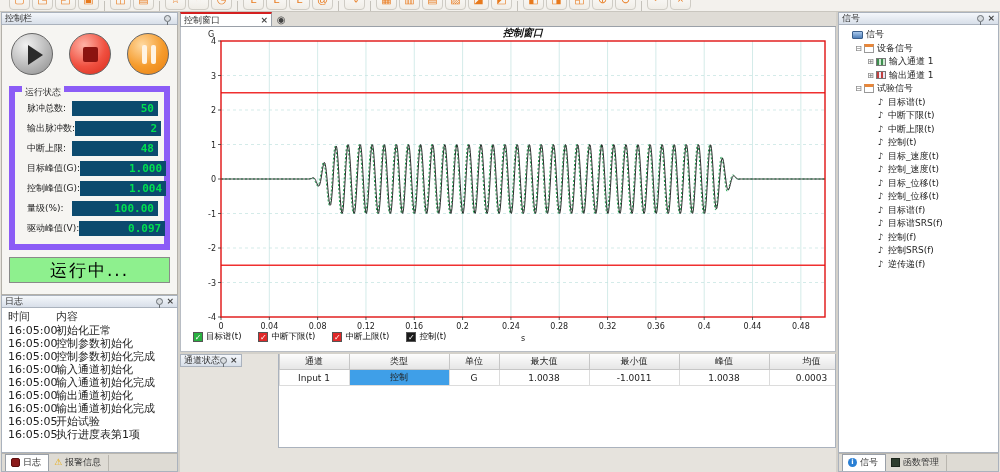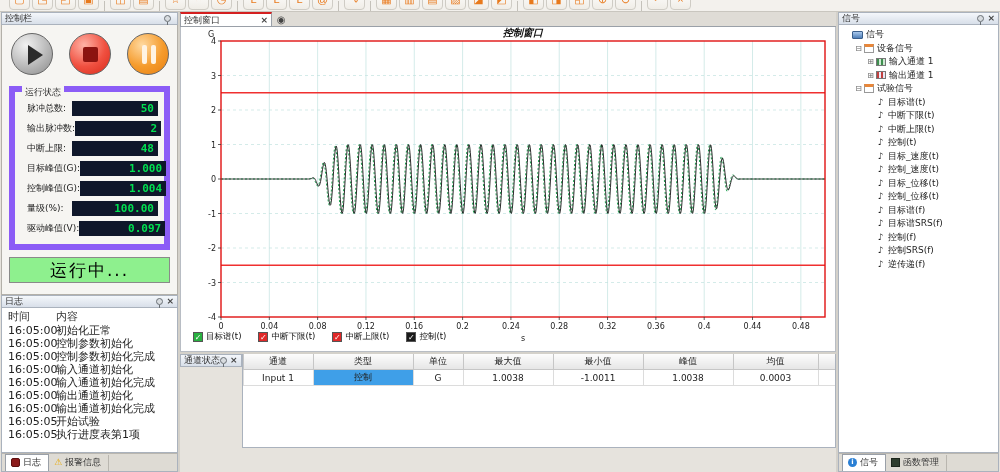--- a/index.html
+++ b/index.html
@@ -32,21 +32,21 @@
   .glyph-play{position:absolute;left:16px;top:11px;width:0;height:0;border-left:15px solid #2b2b2b;
     border-top:10px solid transparent;border-bottom:10px solid transparent;}
   .glyph-stop{position:absolute;left:13px;top:13px;width:15px;height:15px;background:#8c1410;border-radius:2px;}
   .glyph-pause-a,.glyph-pause-b{position:absolute;top:11px;width:5px;height:19px;background:#fff3e2;border-radius:2px;}
   .glyph-pause-a{left:14px;} .glyph-pause-b{left:23px;}
 
   #status-group{margin:8px 7px 0 7px;border:6px solid #8b5cf6;position:relative;padding:9px 5px 3px 5px;}
   #status-group-title{position:absolute;top:-6px;left:7px;background:#f6f5f2;padding:0 3px;font-size:9px;color:#333;}
   .field-row{display:flex;align-items:center;justify-content:space-between;margin:0 1px 5px 7px;height:15px;}
   .field-label{font-size:9px;color:#222;white-space:nowrap;}
-  .led{width:86px;height:15px;background:#0f172a;color:#00e050;font-family:"DejaVu Sans Mono",monospace;
+  .led{width:86px;height:15px;background:#0c4a6e;color:#00e050;font-family:"DejaVu Sans Mono",monospace;
     font-size:11px;font-weight:bold;text-align:right;line-height:15px;padding-right:4px;flex:none;}
   #run-banner{margin:7px 7px 0 7px;height:26px;background:#8ef08e;border:1px solid #8a8a8a;
     display:flex;align-items:center;justify-content:center;font-size:17px;color:#000;letter-spacing:2px;}
 
   
   #log-panel{position:absolute;left:1px;top:295px;width:177px;height:177px;display:flex;flex-direction:column;}
   #log-body{flex:1;background:#fff;border:1px solid #aab2bd;border-top:none;overflow:hidden;padding:2px 0 0 6px;}
   .log-head-row,.log-row{display:flex;font-size:11px;line-height:13px;color:#222;}
   .log-head-row{color:#333;margin-bottom:1px;}
   .log-col-time{width:48px;flex:none;}
@@ -69,21 +69,21 @@
   #chart-tab .tab-label{flex:1;white-space:nowrap;overflow:hidden;}
   #snapshot-btn{width:18px;border:none;background:transparent;color:#444;font-size:10px;line-height:13px;padding:0;}
   #chart-area{position:absolute;left:180px;top:27px;width:656px;height:325px;background:#fff;
     border:1px solid #b8bdc4;border-top:none;}
   #legend-row{position:absolute;left:12px;top:304px;display:flex;gap:17px;align-items:center;}
   .leg-item{display:flex;align-items:center;gap:3px;font-size:8.5px;color:#111;}
   .leg-box{width:10px;height:10px;border:1px solid #555;color:#fff;font-size:8px;line-height:9px;text-align:center;flex:none;}
 
   
   #channel-panel{position:absolute;left:180px;top:354px;width:656px;height:94px;display:flex;}
-  #channel-body{flex:1;background:#fff;border:1px solid #aab2bd;border-top:none;overflow:hidden;}
+  #channel-body{flex:1;background:#fff;border:1px solid #aab2bd;border-top:none;overflow:hidden;margin-left:36px;}
   #channel-table{width:100%;border-collapse:collapse;font-size:9px;table-layout:fixed;}
   #channel-table th{height:14px;font-weight:normal;color:#222;background:linear-gradient(#fcfcfc,#e6e6e6);
     border:1px solid #c6c6c6;border-top:none;}
   #channel-table td{height:14px;text-align:center;color:#222;border:1px solid #dcdcdc;}
   td.type-cell{background:#3f9fe8;color:#fff;}
 
   
   #signal-panel{position:absolute;left:838px;top:12px;width:161px;height:460px;display:flex;flex-direction:column;}
   #tree{flex:1;background:#fff;border:1px solid #aab2bd;border-top:none;overflow:hidden;padding:3px 0 0 3px;}
   .tree-row{display:flex;align-items:center;height:13.5px;font-size:9px;color:#222;white-space:nowrap;}

